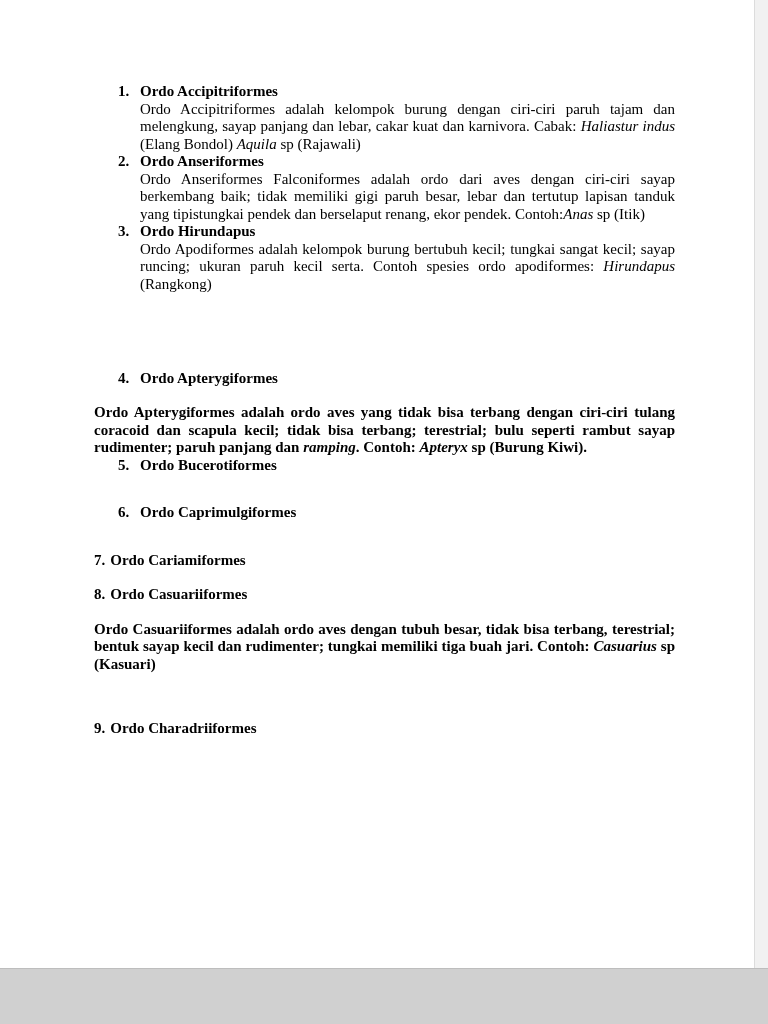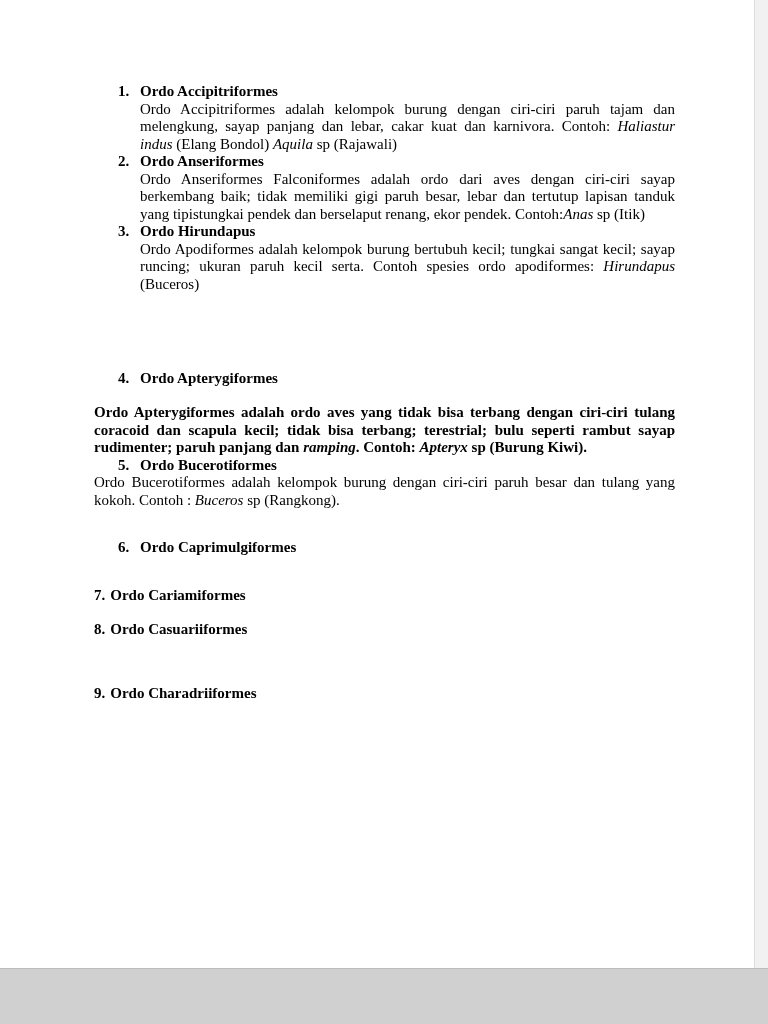--- a/index.html
+++ b/index.html
@@ -69,53 +69,52 @@
 </head>
 <body>
 
 <div class="page">
 
   <section class="sec indent hang s1">
     <div class="heading">
       <span class="num">1.</span>
       <span class="title">Ordo Accipitriformes</span>
     </div>
-    <p class="body"><span>Ordo Accipitriformes adalah kelompok burung dengan ciri-ciri paruh tajam dan melengkung, sayap panjang dan lebar, cakar kuat dan karnivora. Contoh: </span><em>Haliastur indus</em><span> (Elang Bondol) </span><em>Aquila</em><span> sp (Rajawali)</span></p>
+    <p class="body"><span>Ordo Accipitriformes adalah kelompok burung dengan ciri-ciri paruh tajam dan melengkung, sayap panjang dan lebar, cakar kuat dan karnivora. Cabak: </span><em>Haliastur indus</em><span> (Elang Bondol) </span><em>Aquila</em><span> sp (Rajawali)</span></p>
   </section>
 
   <section class="sec indent hang s2">
     <div class="heading">
       <span class="num">2.</span>
       <span class="title">Ordo Anseriformes</span>
     </div>
     <p class="body"><span>Ordo Anseriformes Falconiformes adalah ordo dari aves dengan ciri-ciri sayap berkembang baik; tidak memiliki gigi paruh besar, lebar dan tertutup lapisan tanduk yang tipistungkai pendek dan berselaput renang, ekor pendek. Contoh:</span><em>Anas</em><span> sp (Itik)</span></p>
   </section>
 
   <section class="sec indent hang s3">
     <div class="heading">
       <span class="num">3.</span>
       <span class="title">Ordo Hirundapus</span>
     </div>
-    <p class="body"><span>Ordo Apodiformes adalah kelompok burung bertubuh kecil; tungkai sangat kecil; sayap runcing; ukuran paruh kecil serta. Contoh spesies ordo apodiformes: </span><em>Hirundapus</em><span> (Buceros)</span></p>
+    <p class="body"><span>Ordo Apodiformes adalah kelompok burung bertubuh kecil; tungkai sangat kecil; sayap runcing; ukuran paruh kecil serta. Contoh spesies ordo apodiformes: </span><em>Hirundapus</em><span> (Rangkong)</span></p>
   </section>
 
   <section class="sec indent s4">
     <div class="heading">
       <span class="num">4.</span>
       <span class="title">Ordo Apterygiformes</span>
     </div>
     <p class="body"><span>Ordo Apterygiformes adalah ordo aves yang tidak bisa terbang dengan ciri-ciri tulang coracoid dan scapula kecil; tidak bisa terbang; terestrial; bulu seperti rambut sayap rudimenter; paruh panjang dan </span><em>ramping</em><span>. Contoh: </span><em>Apteryx</em><span> sp (Burung Kiwi).</span></p>
   </section>
 
   <section class="sec indent s5">
     <div class="heading">
       <span class="num">5.</span>
       <span class="title">Ordo Bucerotiformes</span>
     </div>
-    <p class="body"><span>Ordo Bucerotiformes adalah kelompok burung dengan ciri-ciri paruh besar dan tulang yang kokoh. Contoh : </span><em>Buceros</em><span> sp (Rangkong).</span></p>
   </section>
 
   <section class="sec indent s6">
     <div class="heading">
       <span class="num">6.</span>
       <span class="title">Ordo Caprimulgiformes</span>
     </div>
   </section>
 
   <section class="sec flush s7">
@@ -123,20 +122,21 @@
       <span class="num">7.</span>
       <span class="title">Ordo Cariamiformes</span>
     </div>
   </section>
 
   <section class="sec flush s8">
     <div class="heading">
       <span class="num">8.</span>
       <span class="title">Ordo Casuariiformes</span>
     </div>
+    <p class="body"><span>Ordo Casuariiformes adalah ordo aves dengan tubuh besar, tidak bisa terbang, terestrial; bentuk sayap kecil dan rudimenter; tungkai memiliki tiga buah jari. Contoh: </span><em>Casuarius</em><span> sp (Kasuari)</span></p>
   </section>
 
   <section class="sec flush s9">
     <div class="heading">
       <span class="num">9.</span>
       <span class="title">Ordo Charadriiformes</span>
     </div>
   </section>
 
 </div>

